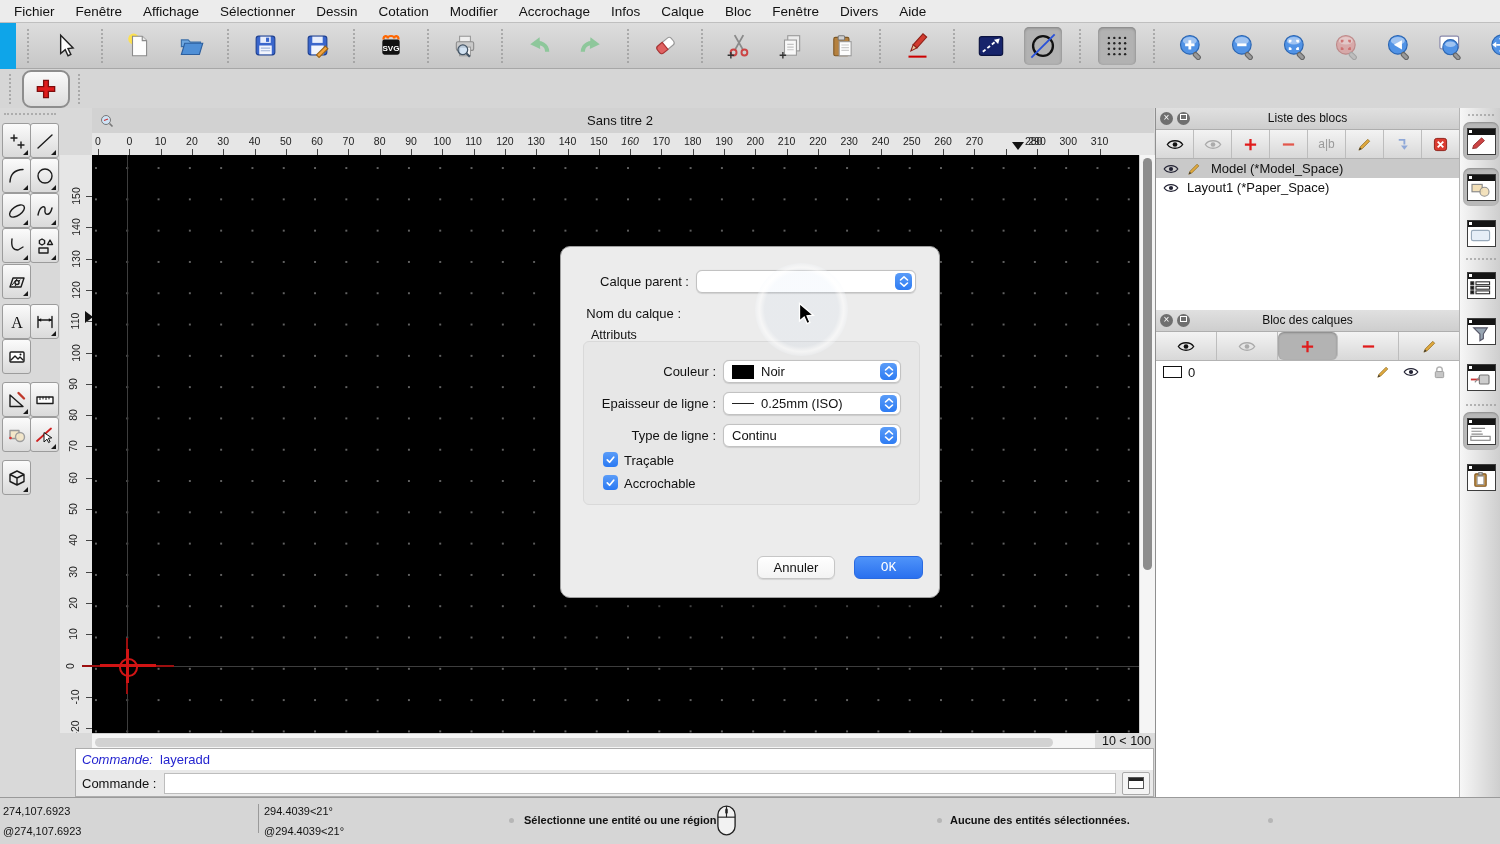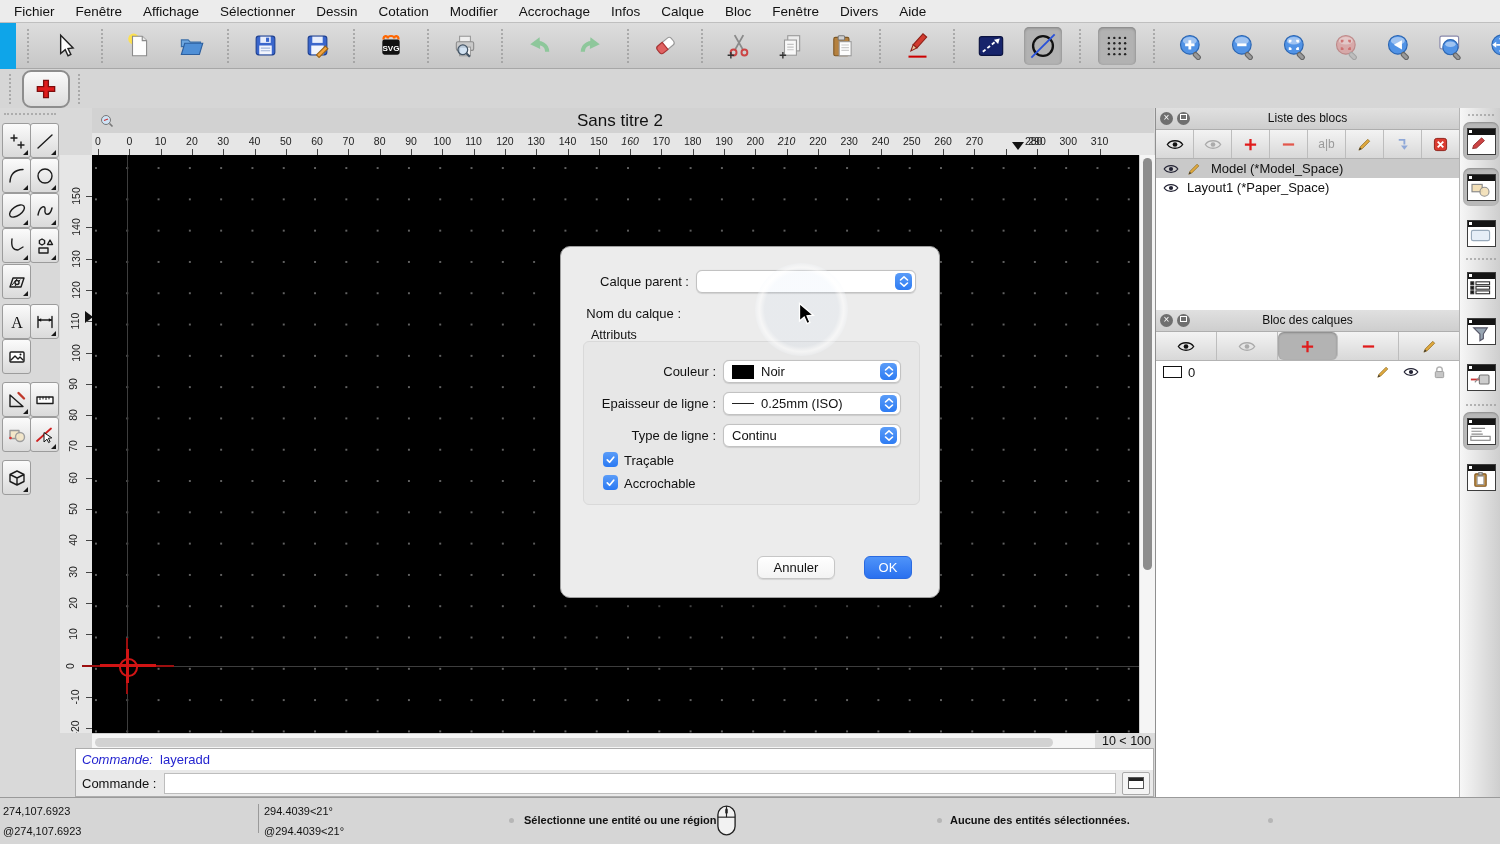--- a/index.html
+++ b/index.html
@@ -29,21 +29,21 @@
   
   .workspace{position:absolute;top:108px;left:0;width:1155px;height:689px;background:#d9d9d9;}
   .pal-dots{position:absolute;left:4px;top:5px;width:52px;border-top:2px dotted #9b9b9b;opacity:.7;}
   .pbtn{position:absolute;width:27px;height:33px;background:linear-gradient(#fbfbfb,#dadada);
         border:1px solid #9c9c9c;border-radius:3px;display:flex;align-items:center;justify-content:center;}
   .pbtn svg{stroke:#1c1c1c;fill:none;stroke-width:1.4;stroke-linecap:round;stroke-linejoin:round;}
   .pbtn.sub::after{content:'';position:absolute;right:2px;bottom:2px;
         border-left:5px solid transparent;border-bottom:5px solid #1a1a1a;}
   .doc-titlebar{position:absolute;left:92px;top:0;width:1062px;height:25px;background:#d2d2d2;
         border-bottom:1px solid #9f9f9f;display:flex;align-items:center;}
-  .doc-title{position:absolute;left:0;right:6px;text-align:center;font-size:17px;}
+  .doc-title{position:absolute;left:0;right:6px;text-align:center;font-size:13px;}
   .doc-icon{margin-left:8px;z-index:1;}
   .h-ruler{position:absolute;left:92px;top:25px;width:1062px;height:22px;background:#e6e6e6;
         border-bottom:1px solid #8e8e8e;overflow:hidden;}
   .v-ruler{position:absolute;left:60px;top:47px;width:32px;height:578px;background:#e6e6e6;
         border-right:1px solid #8e8e8e;overflow:hidden;}
   .rlab{position:absolute;top:2px;transform:translateX(-50%);font-size:10.5px;color:#222;}
   .rtick{position:absolute;bottom:0;width:1px;height:6px;background:#444;}
   .vlab{position:absolute;left:7px;transform:translate(0,-50%) rotate(-90deg);font-size:10.5px;color:#222;}
   .vtick{position:absolute;right:0;width:6px;height:1px;background:#444;}
   .hmarker{position:absolute;top:9px;border-left:6px solid transparent;border-right:6px solid transparent;
@@ -120,21 +120,21 @@
         font-size:13px;line-height:22px;padding:0 7px;font-family:"Liberation Sans",sans-serif;}
   .attrbox{position:absolute;left:22px;top:94px;width:335px;height:162px;background:#e7e7e7;
         border:1px solid #d9d9d9;border-radius:6px;}
   .cb{position:absolute;width:15px;height:15px;border-radius:4px;background:linear-gradient(#5a9cf8,#2a79f3);
         display:flex;align-items:center;justify-content:center;}
   .cblab{position:absolute;white-space:nowrap;}
   .dbtnx{position:absolute;top:309px;height:23px;border-radius:6px;font-size:13px;display:flex;
         align-items:center;justify-content:center;box-sizing:border-box;}
   .btn-cancel{left:196px;width:78px;background:linear-gradient(#ffffff,#f3f3f3);border:1px solid #c6c6c6;
         box-shadow:0 1px 1px rgba(0,0,0,.1);}
-  .btn-ok{left:303px;width:48px;background:linear-gradient(#4f94f9,#2a70ef);border:1px solid #2a6ae0;color:#fff;}
+  .btn-ok{left:293px;width:69px;background:linear-gradient(#4f94f9,#2a70ef);border:1px solid #2a6ae0;color:#fff;font-family:Liberation Mono, monospace;}
   .line-sample{width:22px;height:1.5px;background:#222;margin-right:7px;flex:0 0 auto;}
   .color-sample{width:20px;height:12px;background:#000;border:1px solid #000;margin-right:7px;flex:0 0 auto;}
 
   
   .halo{position:absolute;left:755px;top:263px;width:93px;height:93px;border-radius:50%;z-index:40;pointer-events:none;
         background:radial-gradient(circle, rgba(200,220,245,.12) 0 56%, rgba(255,255,255,.55) 64%,
                    rgba(235,242,250,.18) 72%, rgba(255,255,255,.48) 80%, rgba(255,255,255,.08) 87%, transparent 91%);}
   .cursor{position:absolute;left:798px;top:302px;z-index:41;pointer-events:none;}
 
   
@@ -589,21 +589,21 @@
         <span class="rlab" style="left: 538.1px; font-style: italic;">160</span>
         <i class="rtick" style="left: 538.1px;"></i>
         <span class="rlab" style="left: 569.4px;">170</span>
         <i class="rtick" style="left: 569.4px;"></i>
         <span class="rlab" style="left: 600.7px;">180</span>
         <i class="rtick" style="left: 600.7px;"></i>
         <span class="rlab" style="left: 632px;">190</span>
         <i class="rtick" style="left: 632px;"></i>
         <span class="rlab" style="left: 663.3px;">200</span>
         <i class="rtick" style="left: 663.3px;"></i>
-        <span class="rlab" style="left: 694.6px; font-style: italic;">210</span>
+        <span class="rlab" style="left: 694.6px;">210</span>
         <i class="rtick" style="left: 694.6px;"></i>
         <span class="rlab" style="left: 725.9px;">220</span>
         <i class="rtick" style="left: 725.9px;"></i>
         <span class="rlab" style="left: 757.2px;">230</span>
         <i class="rtick" style="left: 757.2px;"></i>
         <span class="rlab" style="left: 788.5px;">240</span>
         <i class="rtick" style="left: 788.5px;"></i>
         <span class="rlab" style="left: 819.8px;">250</span>
         <i class="rtick" style="left: 819.8px;"></i>
         <span class="rlab" style="left: 851.1px;">260</span>

